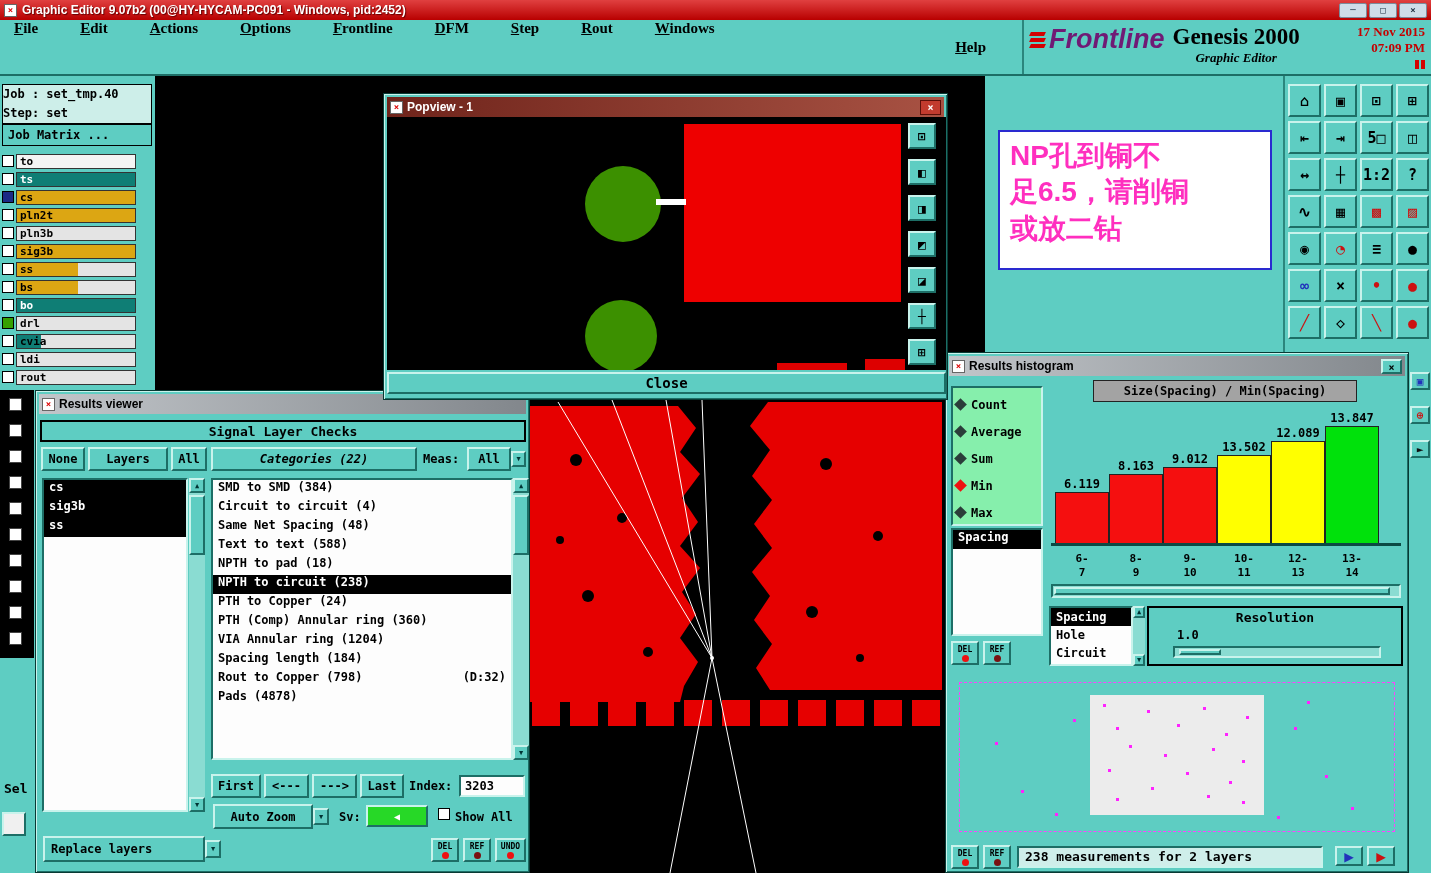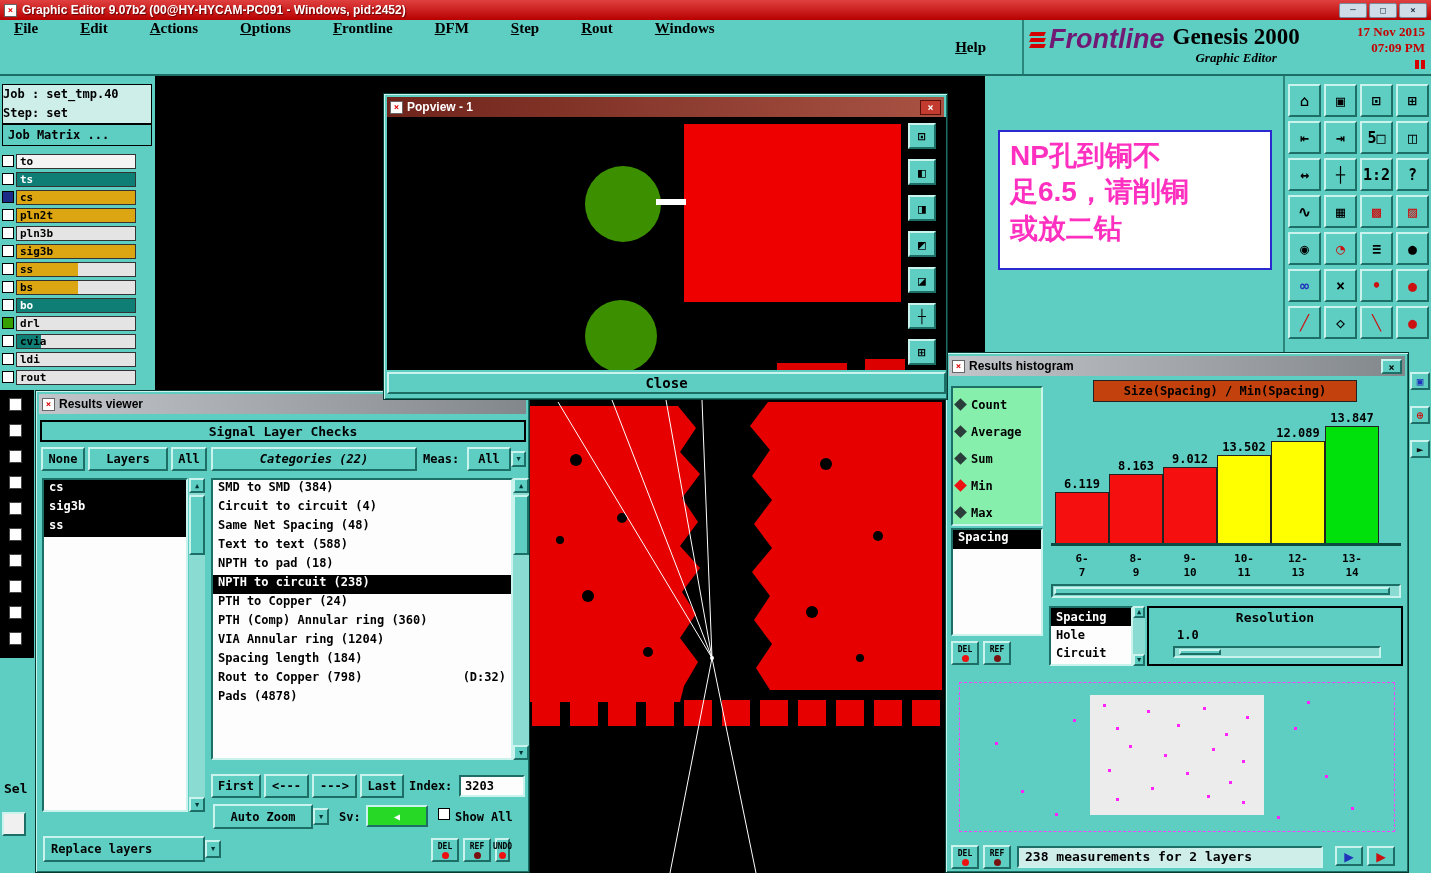--- a/index.html
+++ b/index.html
@@ -597,21 +597,21 @@
       <div class="abs r ctr sbb" style="left:166px;top:426px;width:16px;height:18px">▼</div>
 
       <div class="abs r mini" style="left:392px;top:424px">
         <span>DEL</span>
         <span class="dot" style="background:#ee1111"></span>
       </div>
       <div class="abs r mini" style="left:424px;top:424px">
         <span>REF</span>
         <span class="dot" style="background:#7a1111"></span>
       </div>
-      <div class="abs r mini" style="left:456px;top:424px;width:15px">
+      <div class="abs r mini" style="left:456px;top:424px;width:31px">
         <span>UNDO</span>
         <span class="dot" style="background:#ee1111"></span>
       </div>
     </div>
   </div>
 
   <div class="win" style="left:945px;top:352px;width:464px;height:521px;z-index:35">
     <div class="tg">
       <div class="wic">×</div>
       <span>Results histogram</span>
@@ -655,21 +655,21 @@
       <div class="abs r mini" style="left:2px;top:265px">
         <span>DEL</span>
         <span class="dot" style="background:#ee1111"></span>
       </div>
       <div class="abs r mini" style="left:34px;top:265px">
         <span>REF</span>
         <span class="dot" style="background:#7a1111"></span>
       </div>
 
       <div class="abs" style="left:98px;top:4px;width:356px;height:226px">
-        <div class="abs btn ctr" style="left:46px;top:0;width:264px;height:22px;background:#c2410c;border:1px solid #222;font-size:12px;white-space:nowrap">Size(Spacing) / Min(Spacing)</div>
+        <div class="abs btn ctr" style="left:46px;top:0;width:264px;height:22px;background:#a3a3a3;border:1px solid #222;font-size:12px;white-space:nowrap">Size(Spacing) / Min(Spacing)</div>
         <div id="histo-plot">
             <div class="bcol">
               <div class="bval">6.119</div>
               <div class="bbar" style="height: 51px; background: rgb(245, 15, 15);"></div>
             </div>
             <div class="bcol">
               <div class="bval">8.163</div>
               <div class="bbar" style="height: 69px; background: rgb(245, 15, 15);"></div>
             </div>
             <div class="bcol">

